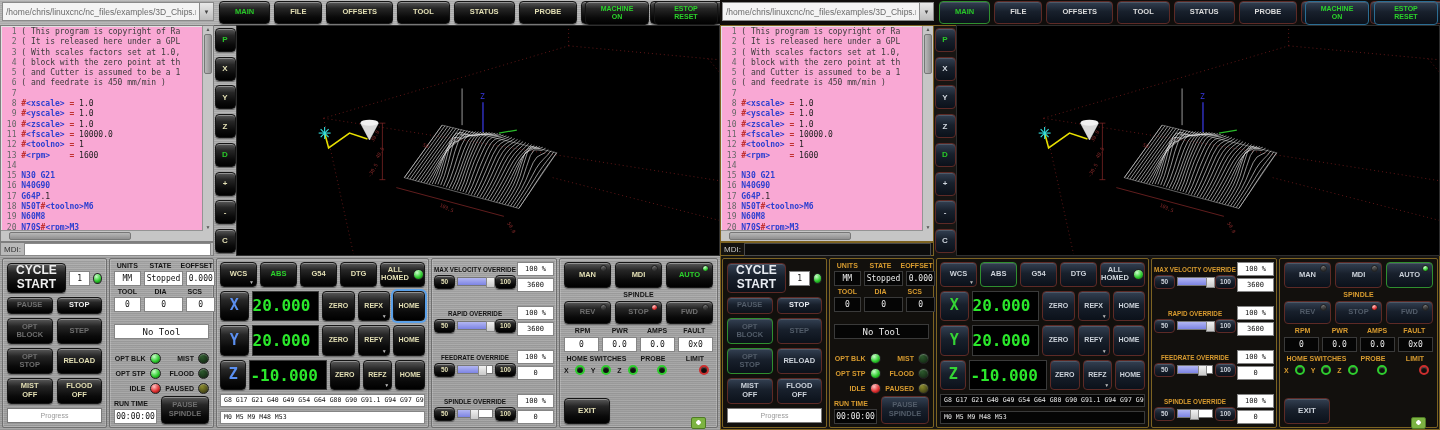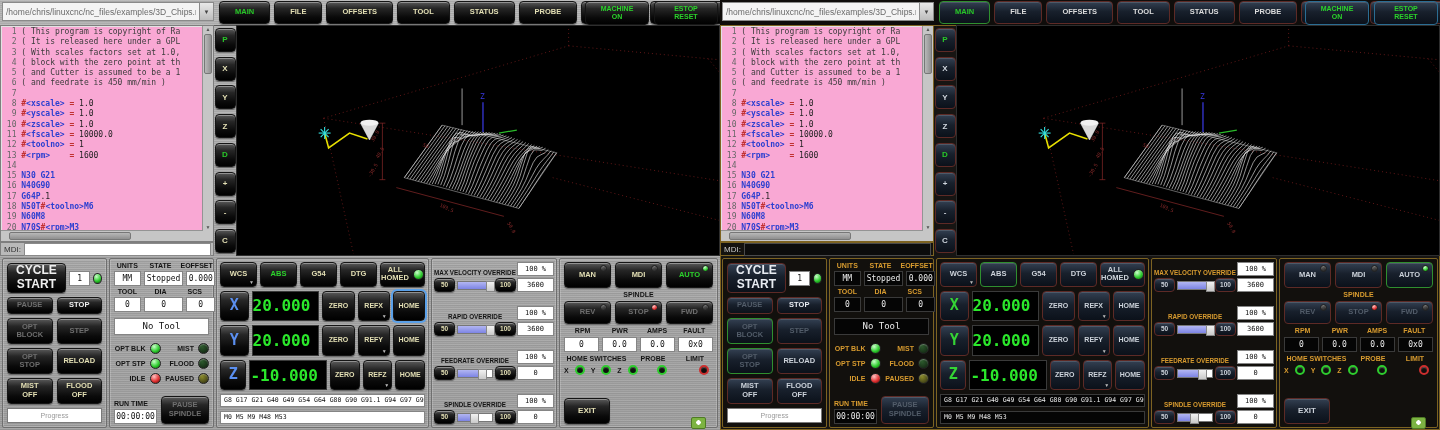--- a/index.html
+++ b/index.html
@@ -103,21 +103,21 @@
   .cycle-btn{width:76px;height:28px;font-size:12px}
   .spin{width:26px}
   .grid2{display:grid;grid-template-columns:1fr 1fr;gap:4px;flex:1}
   .progress{height:13px;background:#fff;border:1px solid #7a7a7a;display:flex;align-items:center;justify-content:center;
     font-size:7px;color:#999}
   .right [data-name="opt-block-button"],.right [data-name="opt-stop-button"]{border-color:#2f8f2f}
 
   .c2{left:109px;top:2px;width:105px;height:170px;padding:3px 4px;display:flex;flex-direction:column;gap:2px}
   .row3l{display:grid;grid-template-columns:28% 42% 30%;text-align:center}
   .row3v{display:grid;grid-template-columns:28% 42% 30%;gap:3px}
-  .toolentry{height:15px;line-height:15px;font-size:9px;margin:4px 0}
+  .toolentry{height:15px;line-height:15px;font-size:9px;margin:10px 0}
   .ledrow{display:grid;grid-template-columns:1fr 11px 1fr 11px;align-items:center;gap:2px;margin-top:2px}
   .ledrow .lbl{text-align:right;padding-right:2px}
   .runrow{margin-top:auto;display:flex;gap:4px;align-items:flex-end}
   .runcol{display:flex;flex-direction:column;gap:2px;flex:1}
   .ps-btn{width:46px;height:26px}
 
   .c3{left:216px;top:2px;width:213px;height:170px;padding:3px;display:flex;flex-direction:column;gap:4px}
   .dro-top{display:flex;gap:3px;height:25px}
   .dro-top .btn{flex:1}
   .allhomed{flex:1.5;gap:4px}
@@ -128,21 +128,21 @@
   .left .axis-letter{color:#5b8ff0}
   .right .axis-letter{color:#35d435}
   .dro-value{flex:1;background:#000;border:1px solid #3a3a3a;color:#2be82b;
     font-family:"DejaVu Sans Mono",monospace;font-size:16px;font-weight:bold;
     display:flex;align-items:center;justify-content:flex-end;padding-right:8px}
   .axis-btn{width:33px;font-size:7px}
   .left [data-name="home-button-x"]{box-shadow:0 0 0 2px #5aa0e8, inset 0 1px 0 rgba(255,255,255,.35)}
   .codeline{height:11px;line-height:11px;font-size:6.5px;text-align:left;padding:0 3px;white-space:nowrap}
 
   .c4{left:431px;top:2px;width:126px;height:170px;padding:3px 2px;display:flex;flex-direction:column;justify-content:space-between}
-  .ovr{display:flex;gap:1px;align-items:flex-end}
+  .ovr{display:flex;gap:1px;align-items:center}
   .ovr-left{flex:1;min-width:0}
   .ovr-label{text-align:center;font-size:6.3px;white-space:nowrap;margin-bottom:2px}
   .ovr-ctl{display:flex;gap:2px;align-items:center}
   .btn.tiny{width:19px;height:12px;font-size:6.5px;flex:none}
   .slider{flex:1;height:9px;background:#fff;border:1px solid #777;position:relative;box-sizing:border-box}
   .slider .fill{position:absolute;left:0;top:0;bottom:0;background:linear-gradient(#b2b6f2,#7d84e4)}
   .slider .handle{position:absolute;top:-1px;width:7px;height:9px;background:linear-gradient(#f2f2f2,#c9c9c9);border:1px solid #888}
   .ovr-right{width:37px;display:flex;flex-direction:column;gap:2px}
   .entry.tiny{height:12px;line-height:12px;font-size:7px}
 

